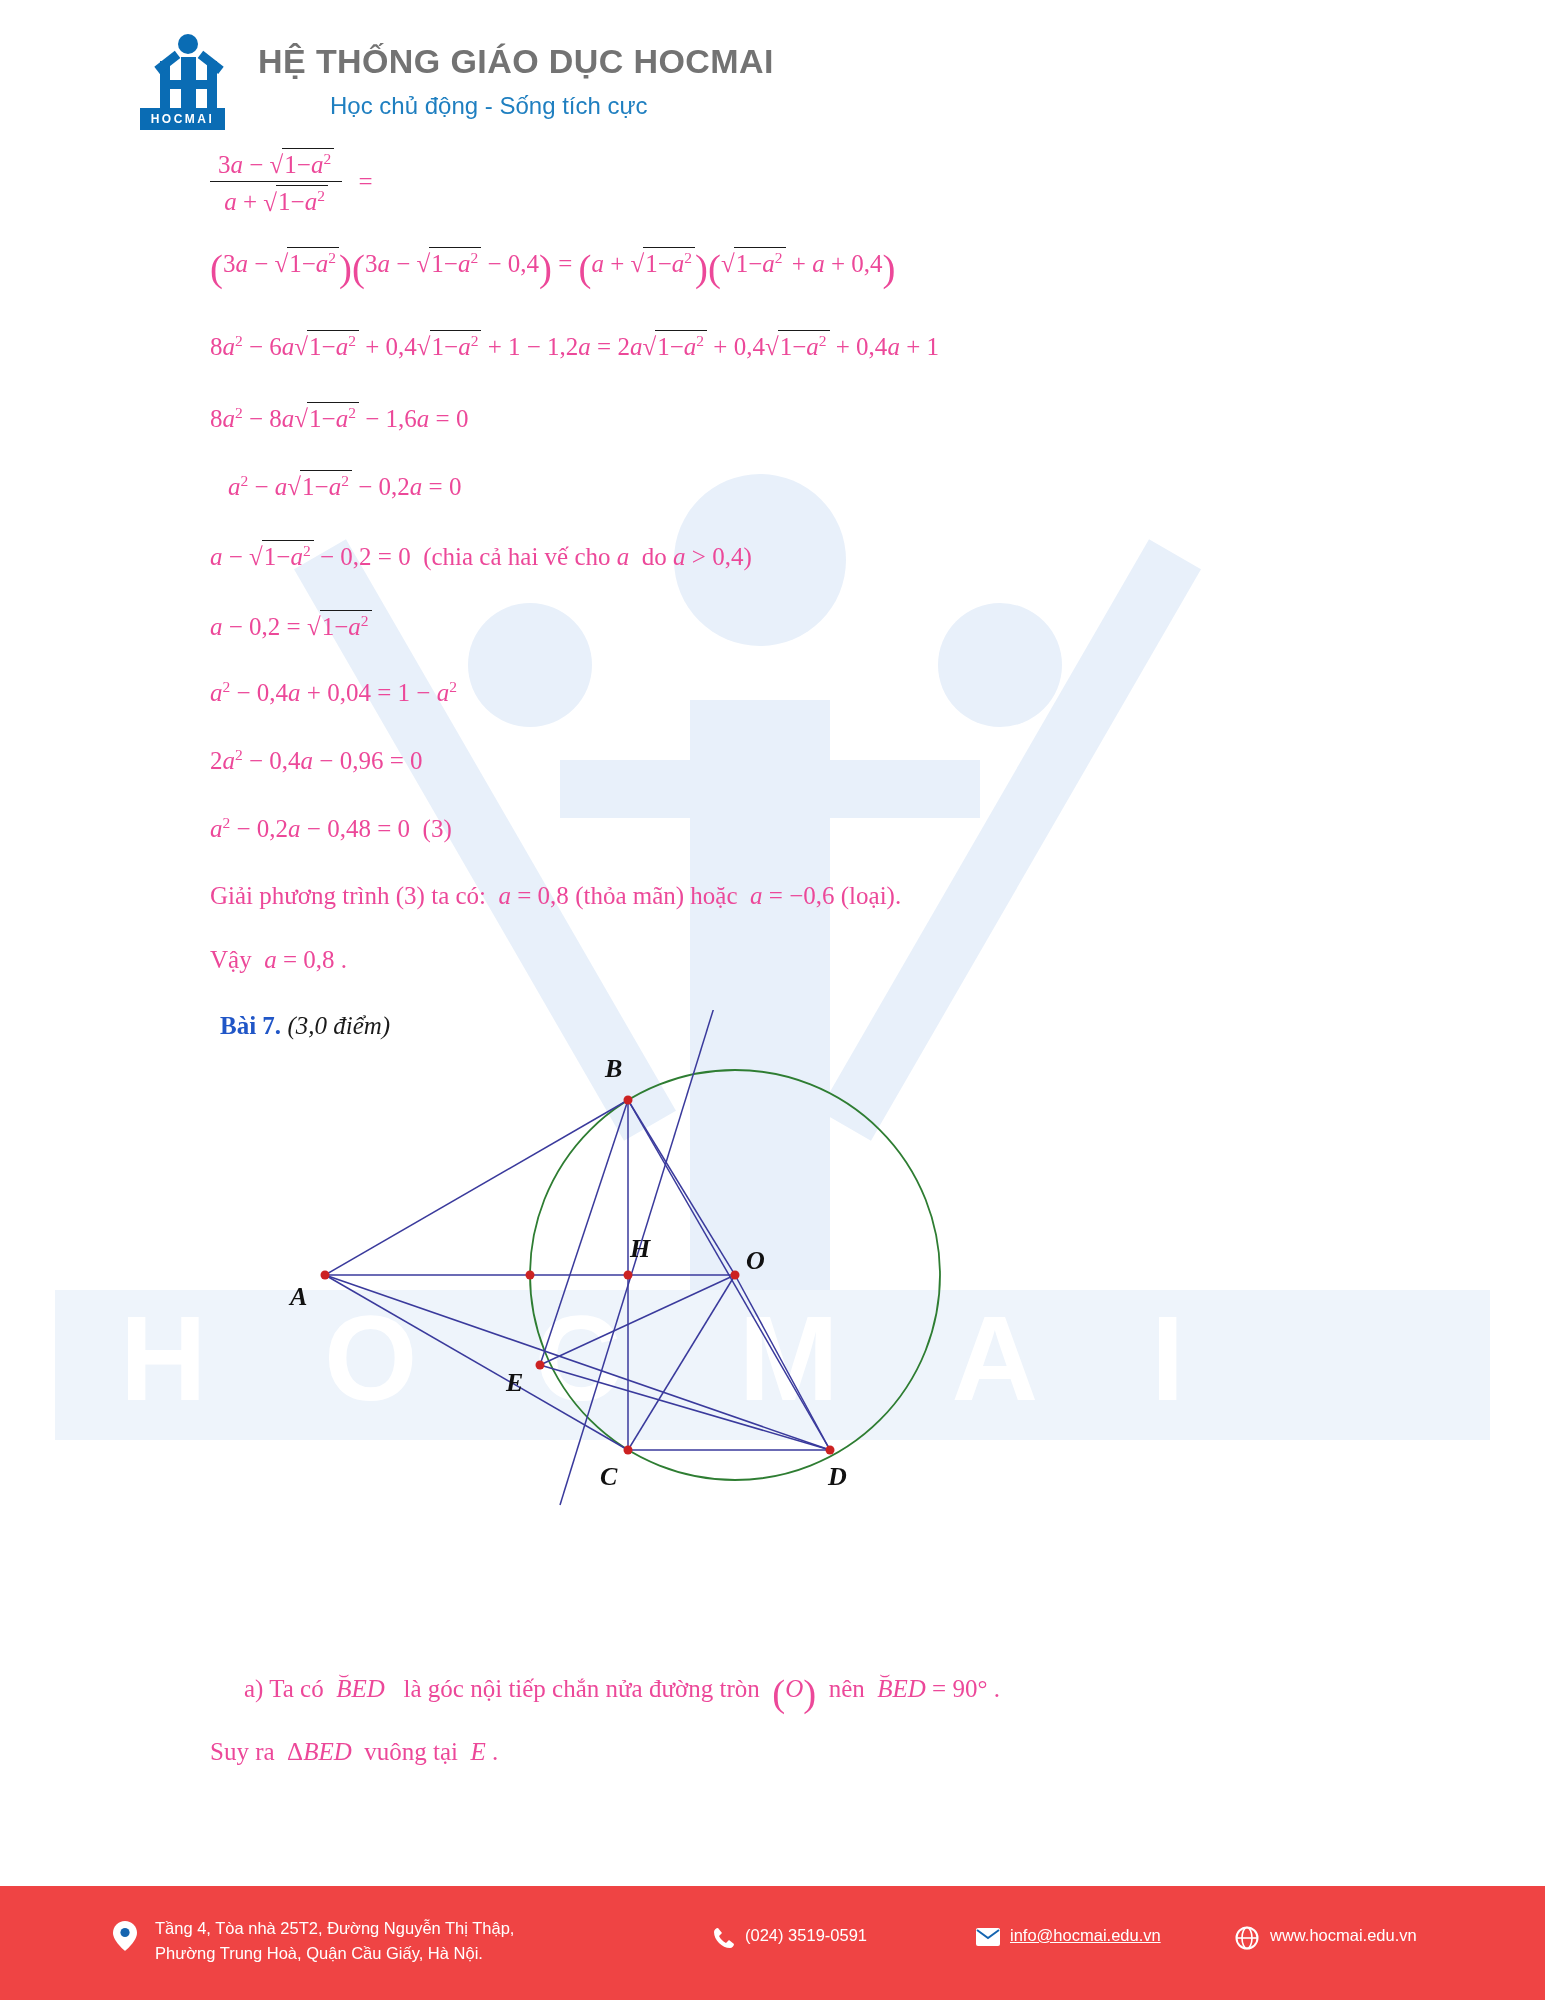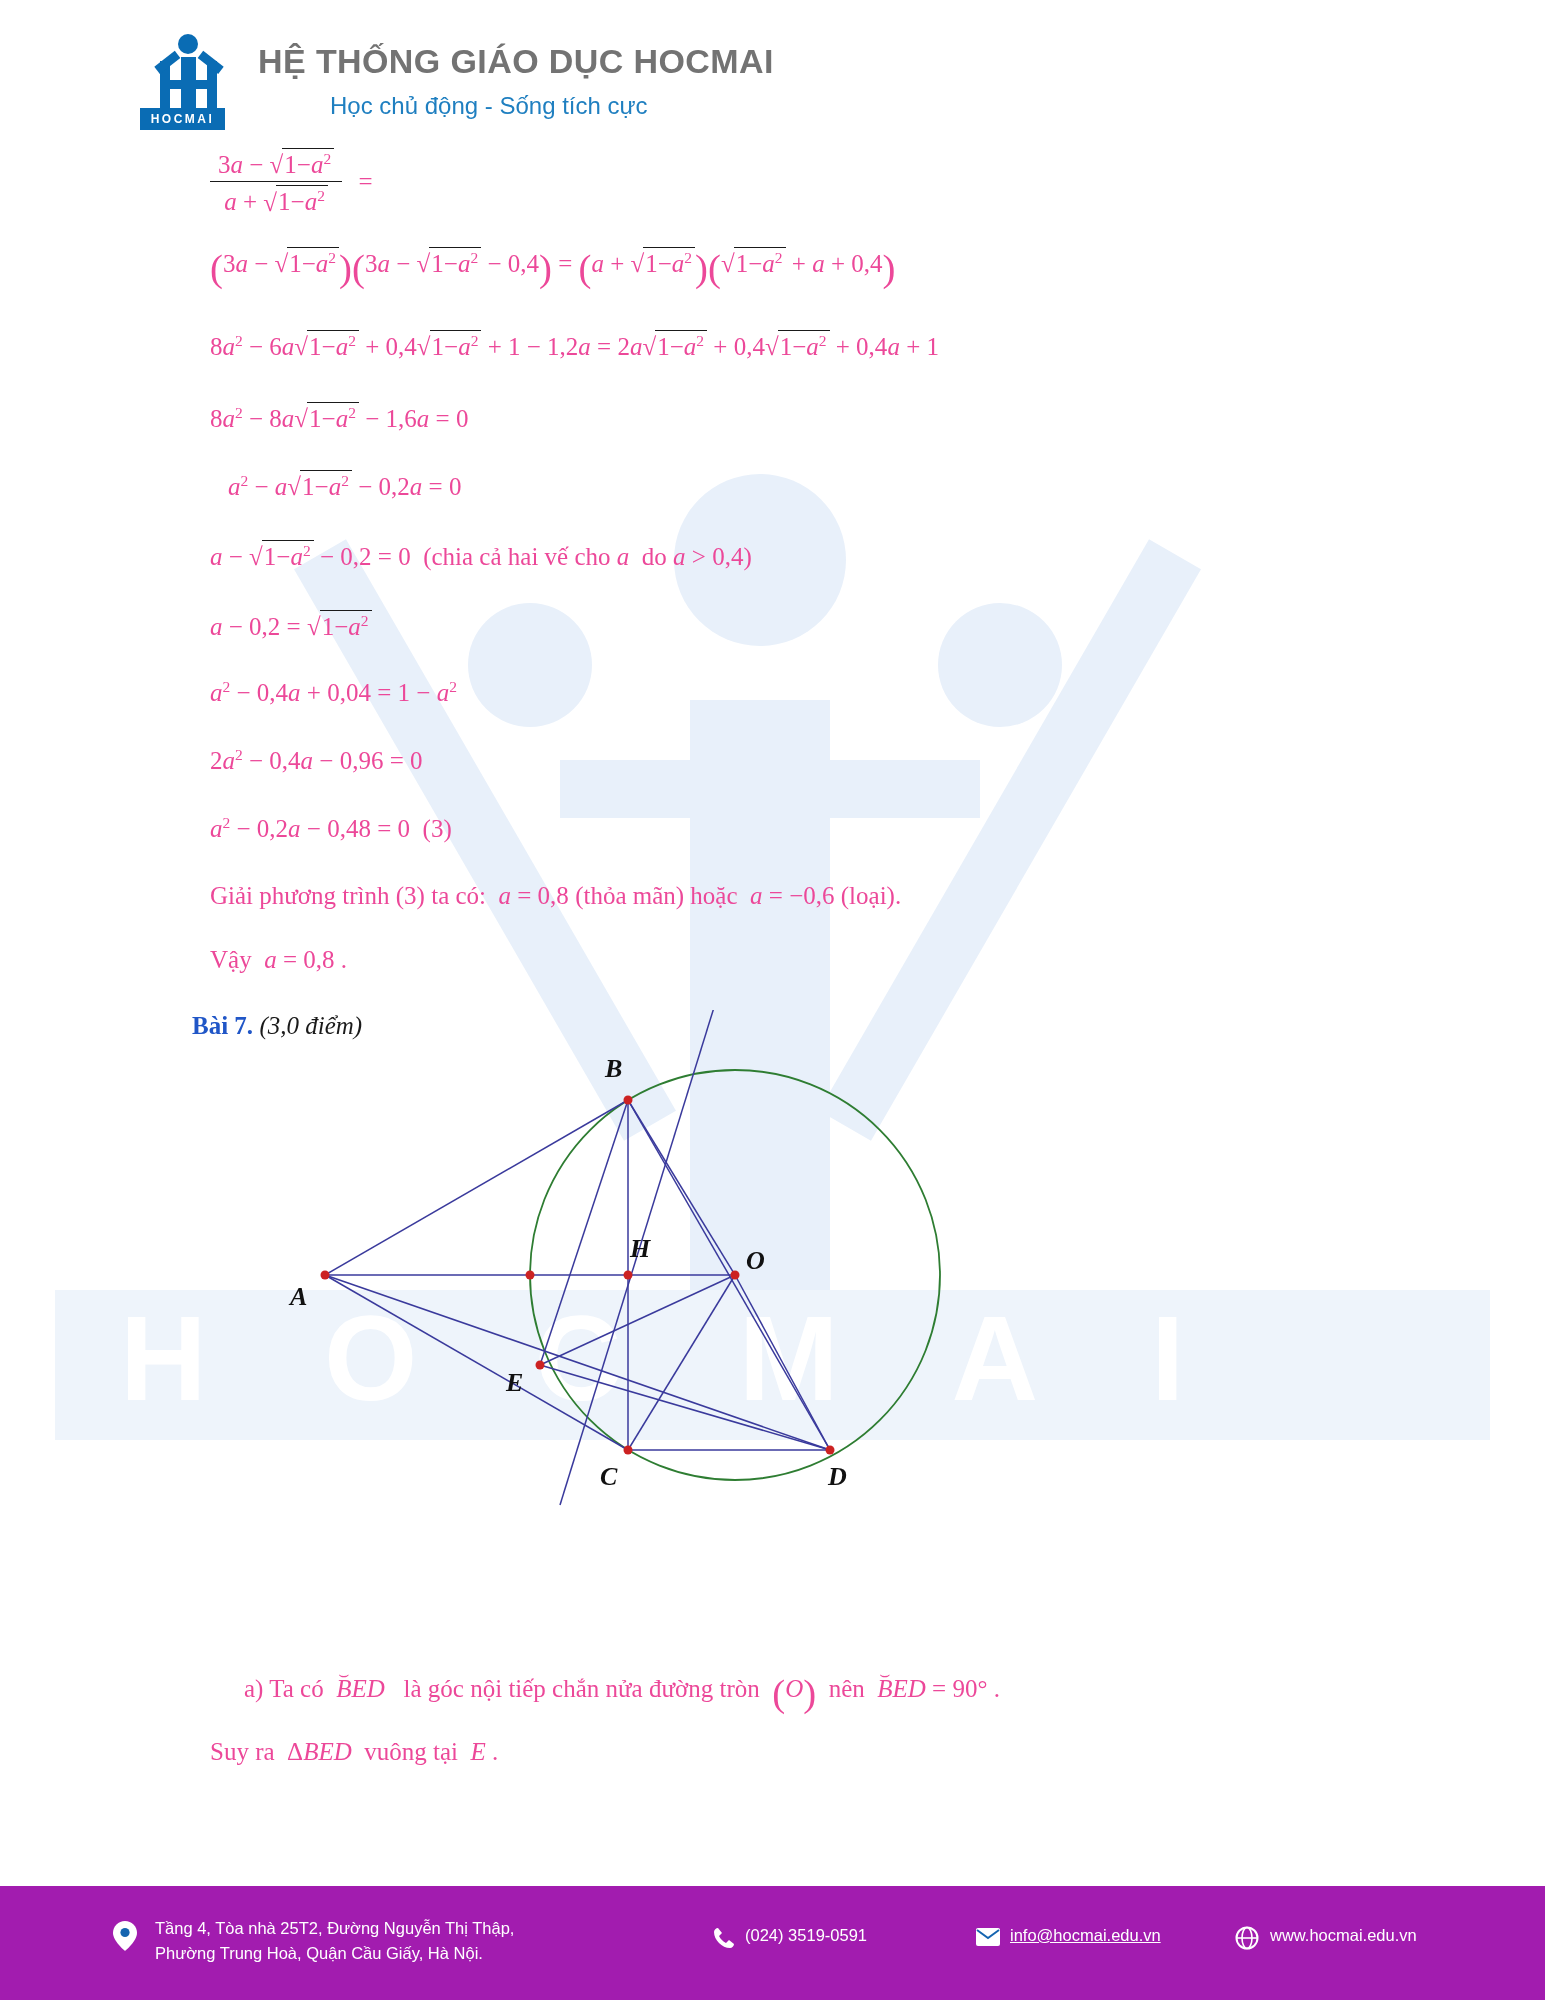--- a/index.html
+++ b/index.html
@@ -137,21 +137,21 @@
     color: #111111;
   }
 
   
   .footer {
     position: absolute;
     left: 0;
     top: 1886px;
     width: 1545px;
     height: 114px;
-    background: #a21caf;
+    background: #ef4444;
     z-index: 3;
   }
   .footer-inner {
     position: relative;
     width: 100%;
     height: 100%;
     color: #ffffff;
     font-family: "Liberation Sans", sans-serif;
     font-size: 16.5px;
   }
@@ -252,21 +252,21 @@
   </div>
 
   <div class="mathline" style="left:210px; top:732px;">
     <span>Giải phương trình (3) ta có:</span>&nbsp;&nbsp;<i>a</i> = 0,8&nbsp;<span>(thỏa mãn) hoặc</span>&nbsp;&nbsp;<i>a</i> = −0,6&nbsp;<span>(loại).</span>
   </div>
 
   <div class="mathline" style="left:210px; top:796px;">
     <span>Vậy</span>&nbsp;&nbsp;<i>a</i> = 0,8 .
   </div>
 
-  <div class="bai" style="left:192px; top:862px;text-align:right;">
+  <div class="bai" style="left:220px; top:862px;text-align:right;">
     <span class="lbl">Bài 7.</span>
     <span class="pts">(3,0 điểm)</span>
   </div>
 
   <div class="mathline" style="left:210px; top:1520px;margin-left:34px;">
     <span>a) Ta có</span>&nbsp;
     <span style="display:inline-block; position:relative; padding-top:4px;">
       <span style="position:absolute; left:2px; top:-6px; font-size:17px;">⌣</span>
       <i>BED</i>
     </span>&nbsp;&nbsp;

